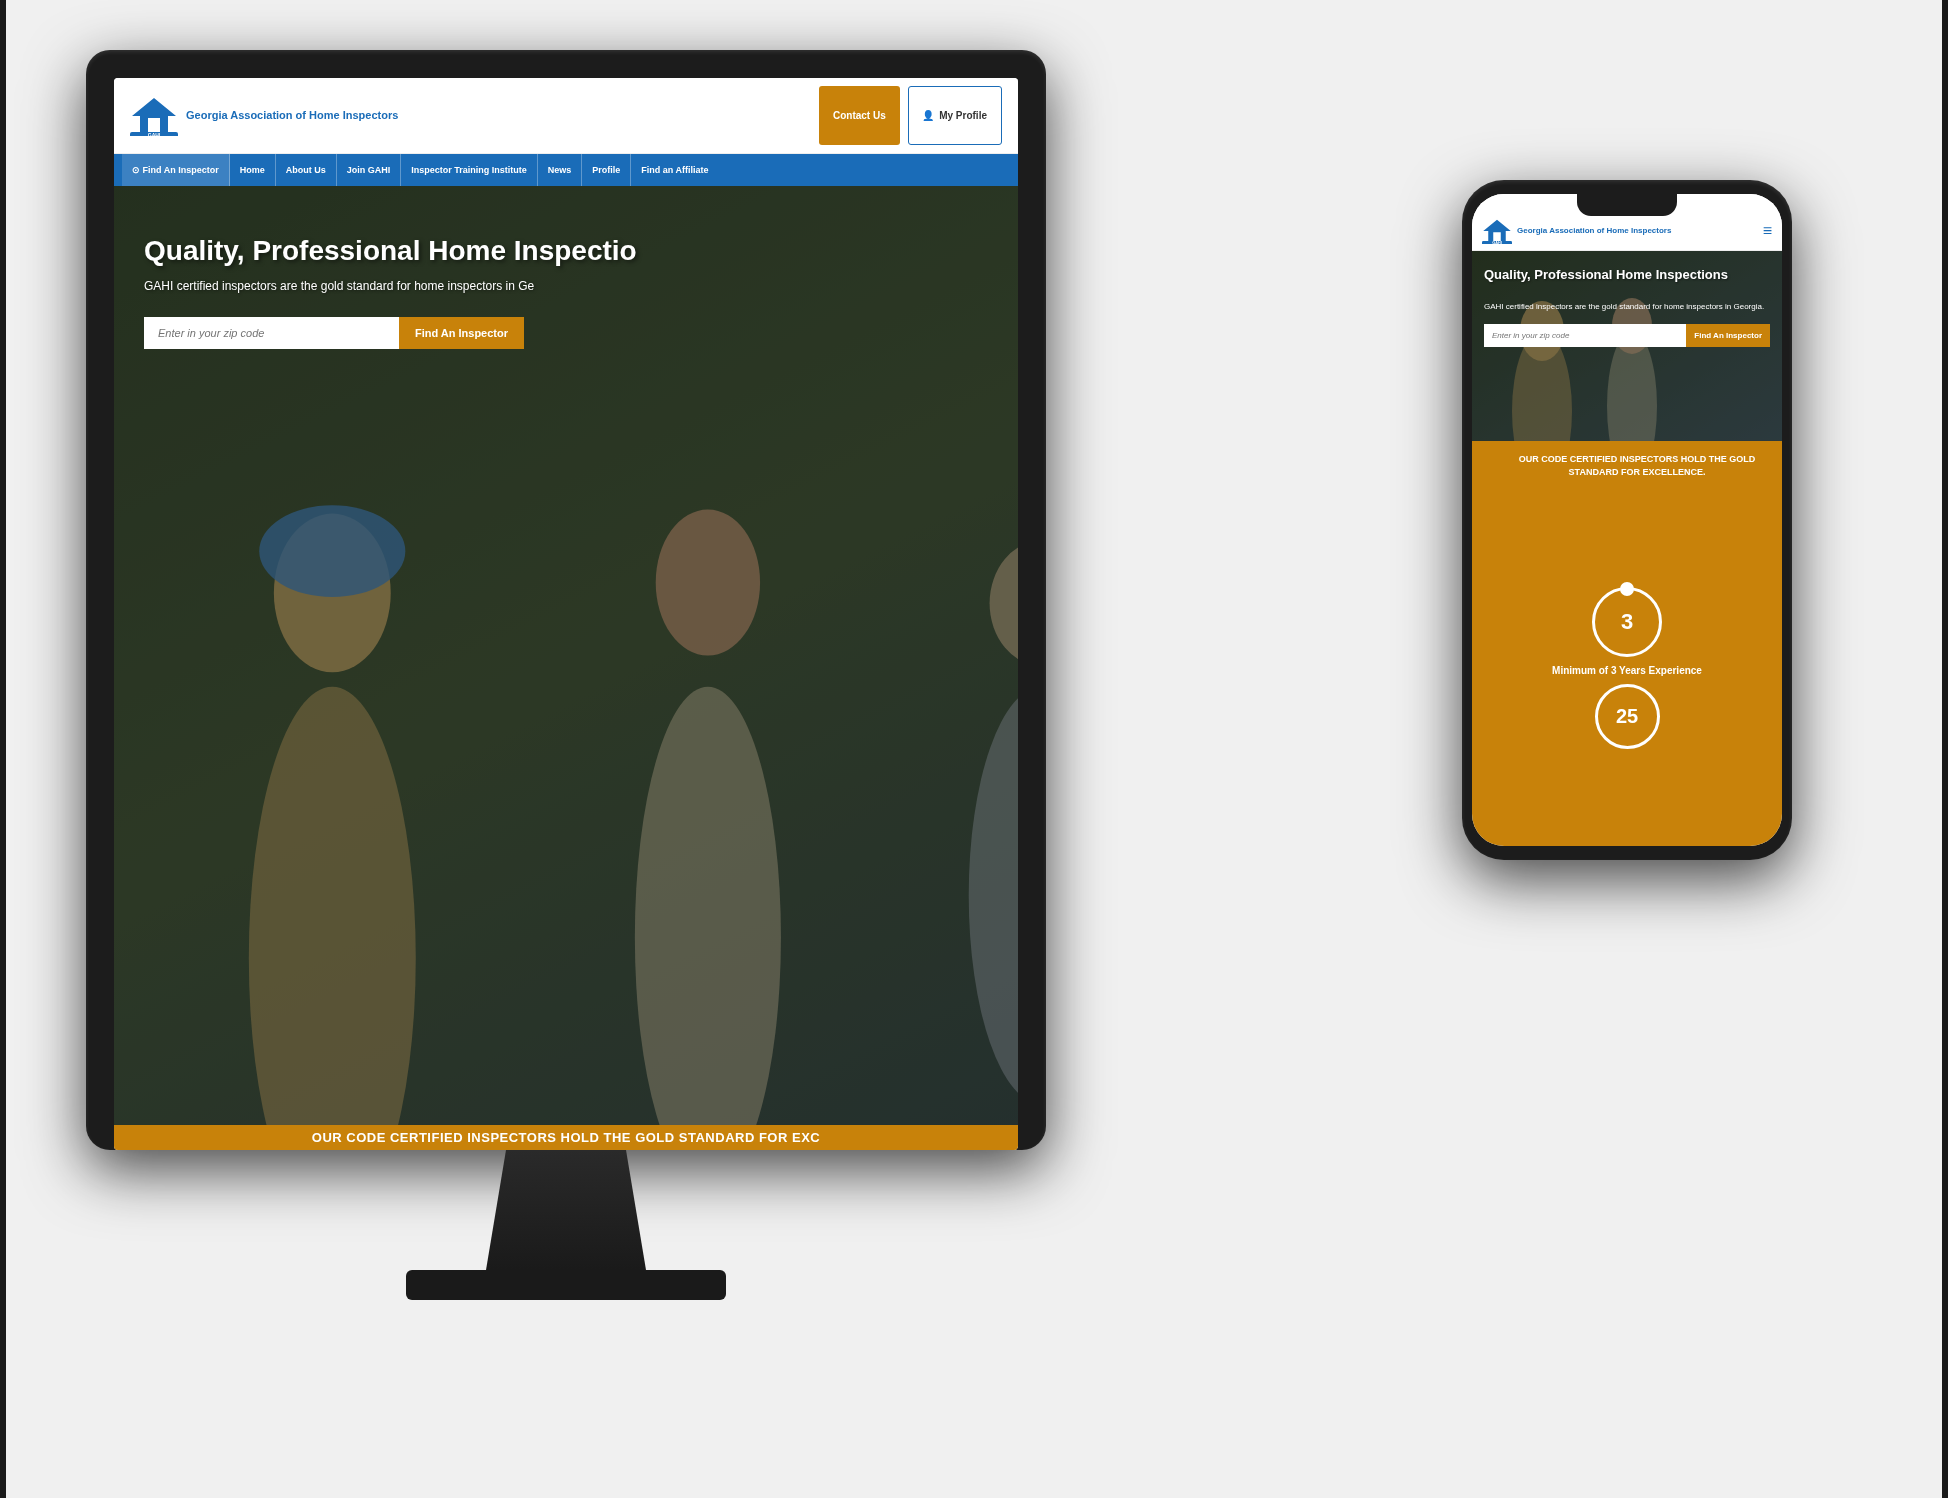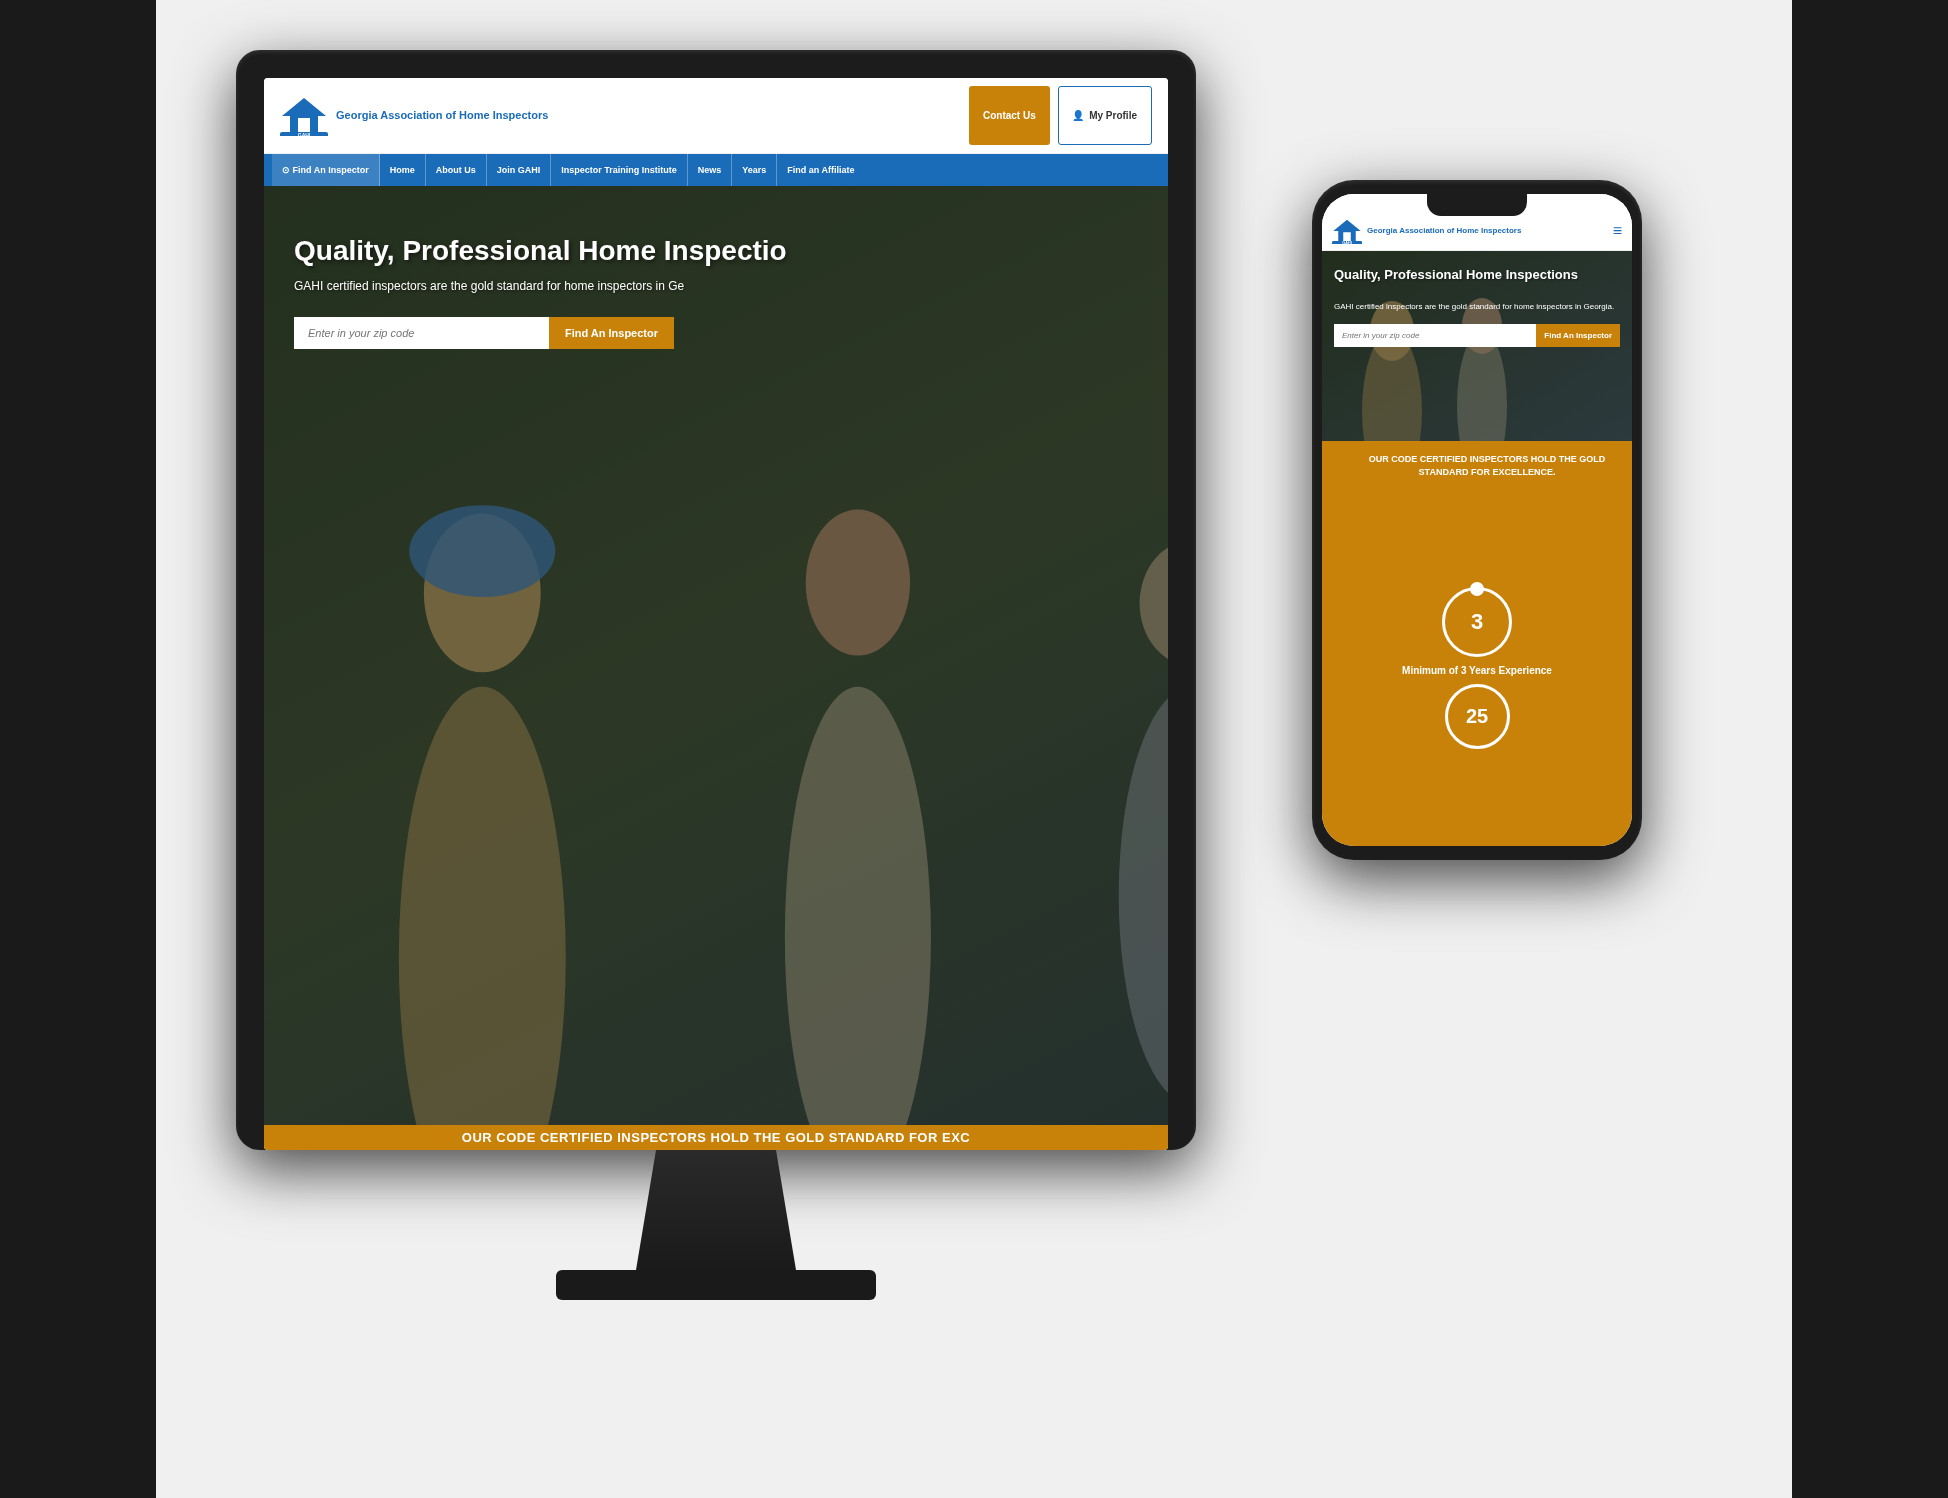--- a/index.html
+++ b/index.html
@@ -9,21 +9,21 @@
       height: 1498px;
       display: flex;
       align-items: center;
       justify-content: center;
       font-family: Arial, sans-serif;
       overflow: hidden;
     }
 
     .scene {
       position: relative;
-      width: 1636px;
+      width: 1936px;
       height: 1498px;
       background: #f0f0f0;
       display: flex;
       align-items: center;
       justify-content: center;
     }
 
     
     .monitor-wrapper {
       position: absolute;
@@ -507,21 +507,21 @@
           <nav class="site-nav">
             <div class="nav-item">
               <span>⊙</span>
               <span>Find An Inspector</span>
             </div>
             <div class="nav-item">Home</div>
             <div class="nav-item">About Us</div>
             <div class="nav-item">Join GAHI</div>
             <div class="nav-item">Inspector Training Institute</div>
             <div class="nav-item">News</div>
-            <div class="nav-item">Years</div>
+            <div class="nav-item">Profile</div>
             <div class="nav-item">Find an Affiliate</div>
           </nav>
 
           <div class="hero-section">
             <div class="hero-bg">
 
               <svg style="position:absolute;inset:0;width:100%;height:100%;z-index:1;" viewBox="0 0 904 450" preserveAspectRatio="xMidYMid slice">
                 <defs>
                   <linearGradient id="bg1" x1="0%" y1="0%" x2="100%" y2="100%">
                     <stop offset="0%" style="stop-color:#2a3520"></stop>

